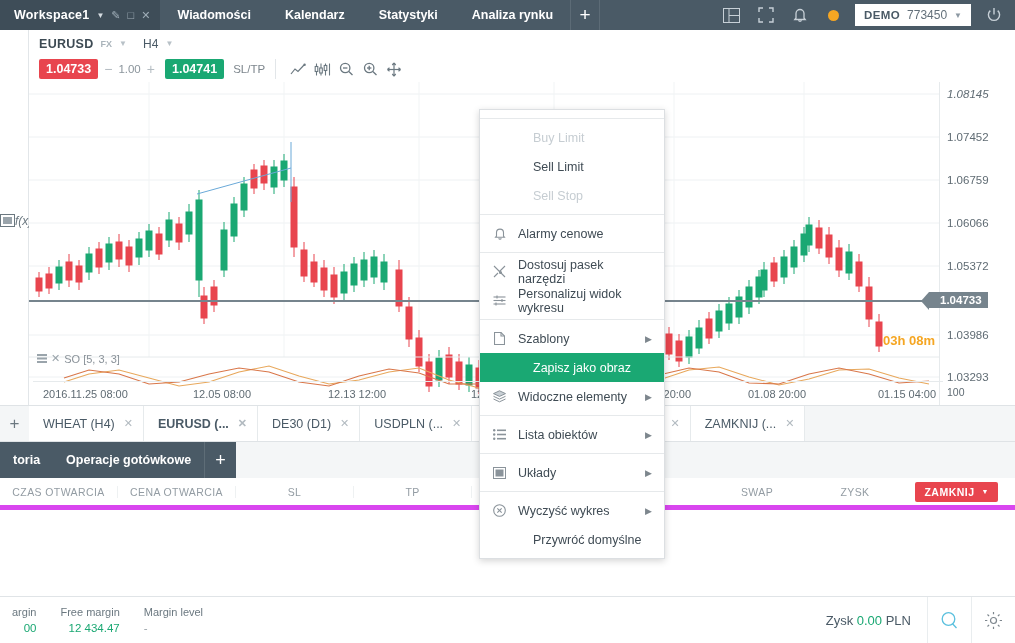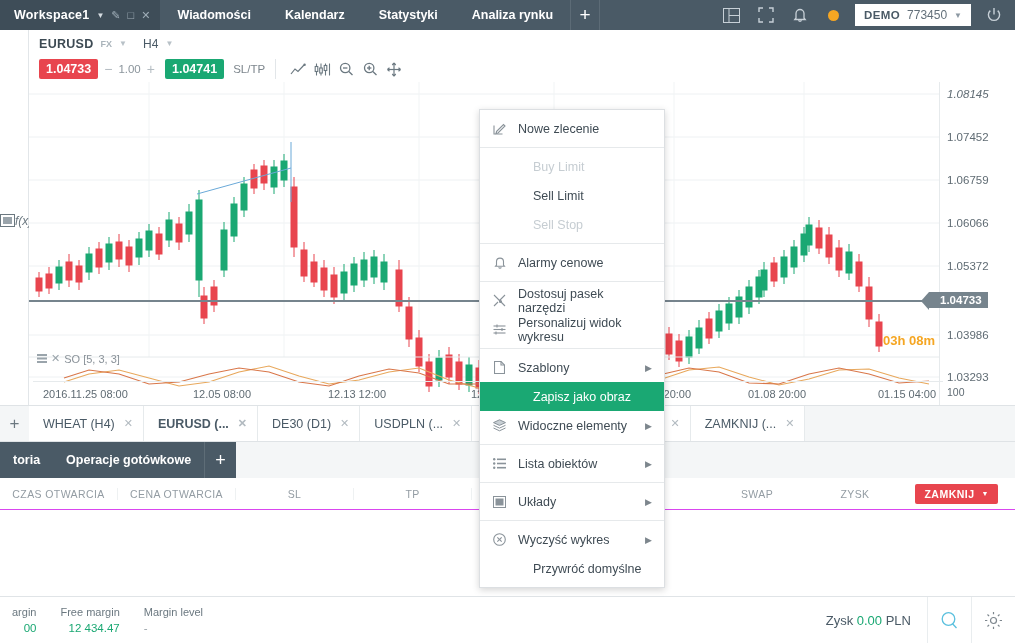--- a/index.html
+++ b/index.html
@@ -207,21 +207,21 @@
     width: 32px; display: flex; align-items: center; justify-content: center;
     color: #fff; font-size: 18px; font-weight: 300; cursor: pointer;
     border-left: 1px solid #5e6d77;
   }
 
   
   .tbl-head {
     position: absolute; left: 0; top: 478px;
     width: 1015px; height: 32px;
     background: #fff;
-    border-bottom: 1px solid #d946ef;
+    border-bottom: 5px solid #d946ef;
     display: flex; align-items: center;
     font-size: 10.5px; color: #939ca3; letter-spacing: .4px;
   }
   .th {
     text-align: center; border-right: 1px solid #eef1f2;
     padding: 0 4px; white-space: nowrap;
   }
   .btn-close {
     background: #e8454e; color: #fff;
     font-size: 10.5px; font-weight: bold; letter-spacing: .5px;
@@ -758,29 +758,20 @@
     <div class="st-ico">
       <svg width="19" height="19" viewBox="0 0 19 19" stroke="#7d868d" stroke-width="1.2" fill="none">
           <circle cx="9.5" cy="9.5" r="3"></circle>
           <path d="M9.5 1v2.3M9.5 15.7V18M1 9.5h2.3M15.7 9.5H18M3.5 3.5l1.6 1.6M13.9 13.9l1.6 1.6M15.5 3.5l-1.6 1.6M5.1 13.9l-1.6 1.6"></path>
         </svg>
     </div>
   </div>
 </div>
 
 <div class="ctx">
-  <div class="mi">
-    <span class="ic">
-      <svg width="13" height="13" viewBox="0 0 13 13" stroke="#8a939a" stroke-width="1.1" fill="none">
-          <path d="M1 3.5V12h8.5"></path>
-          <path d="M3.5 9.5 10.5 2.5 12 4 5 11 3 11.5z"></path>
-        </svg>
-    </span>
-    <span class="lbl">Nowe zlecenie</span>
-  </div>
   <div class="mi-sep"></div>
   <div class="mi disabled noicon">
     <span class="lbl">Buy Limit</span>
   </div>
   <div class="mi noicon">
     <span class="lbl">Sell Limit</span>
   </div>
   <div class="mi disabled noicon">
     <span class="lbl">Sell Stop</span>
   </div>

